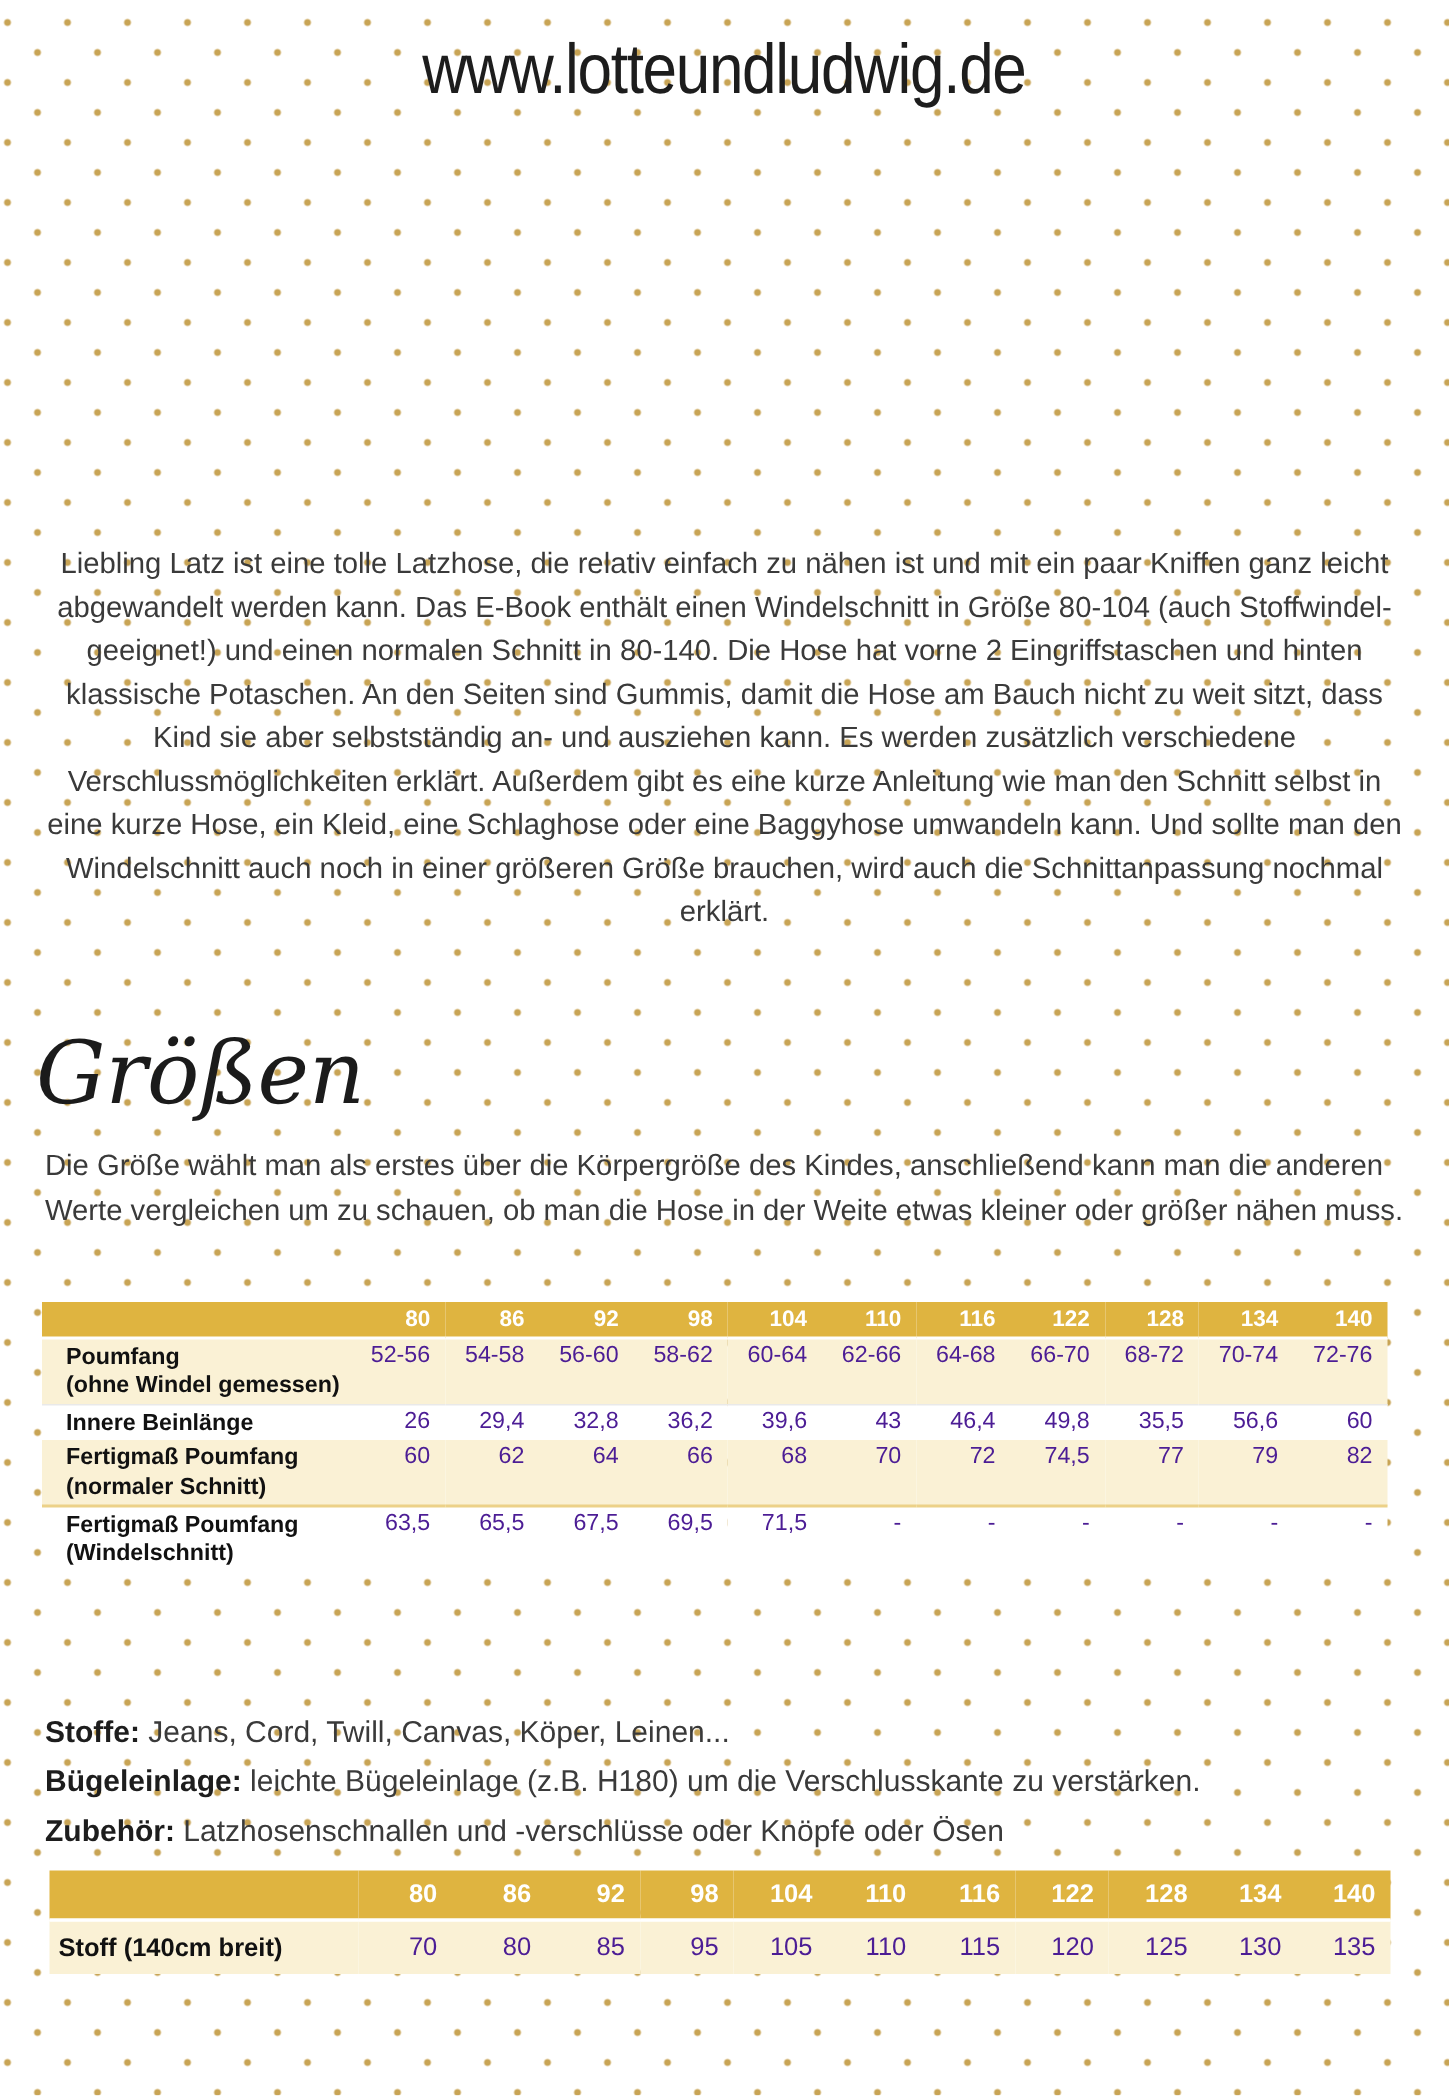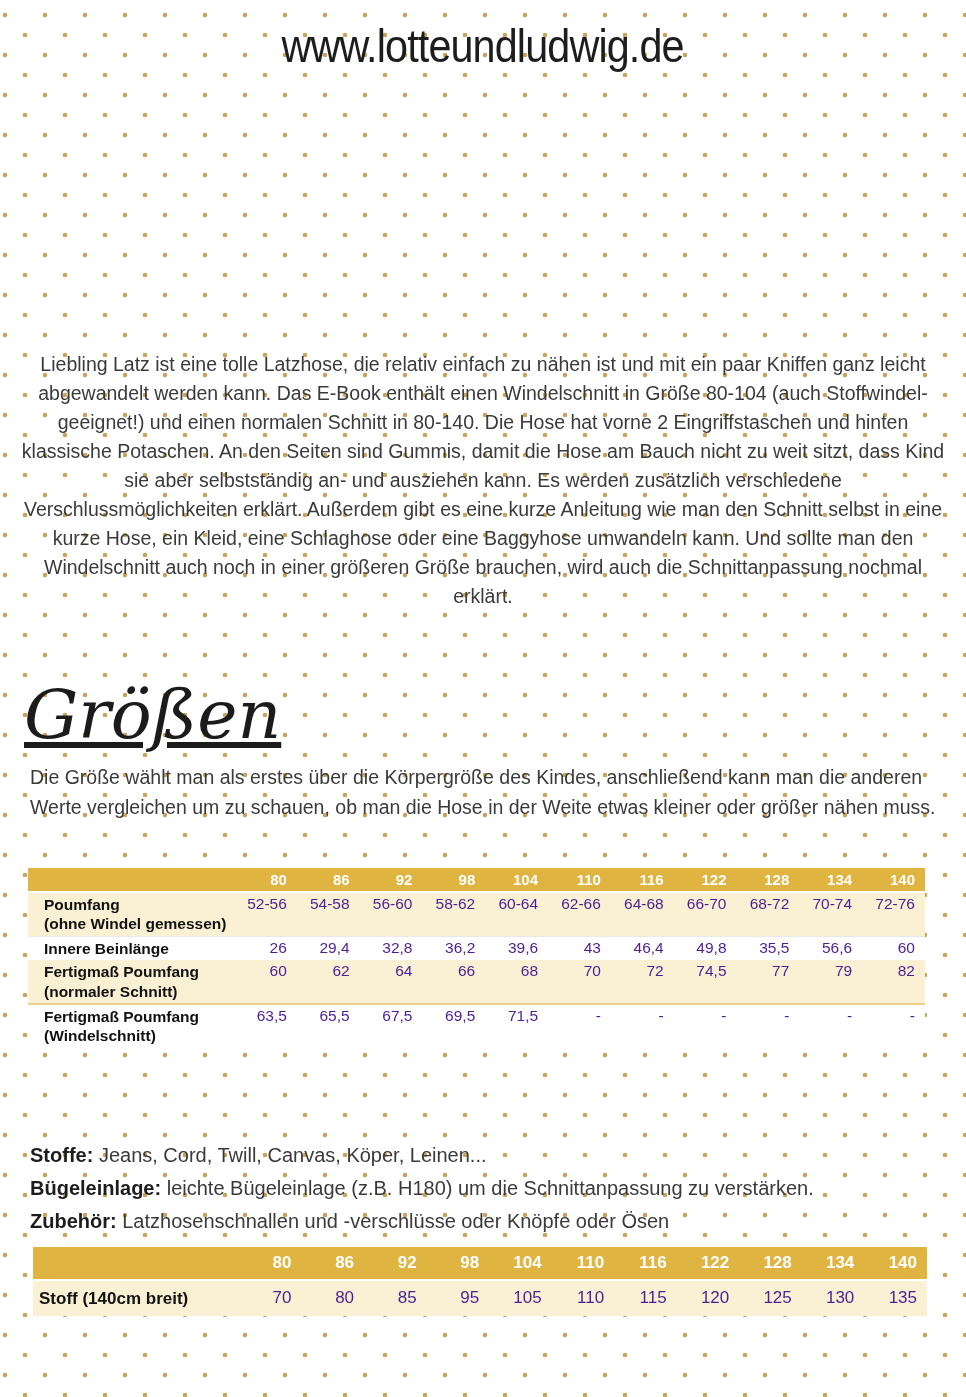--- a/index.html
+++ b/index.html
@@ -32,36 +32,35 @@
   }
   .site-header .condensed {
     display:inline-block;
     transform:scaleX(0.88);
     letter-spacing:-1px;
   }
 
   
   .intro {
     position:absolute; top:350px; left:16px; right:16px;
-    margin:0;
+    margin:12px;
     text-align:center;
     font-size:19.5px; line-height:29px;
     font-weight:300; color:#3a3a3a;
   }
 
   
   .script-heading {
     position:absolute; left:24px;
     margin:0;
     font-family:cursive, "DejaVu Serif", serif;
     font-style:italic;
-    font-size:68px; line-height:70px;
+    font-size:58px; line-height:70px;
     font-weight:normal;
     color:#1b1b1b;
-    text-decoration:underline;
   }
   #sizes-heading { top:680px; }
   #material-heading { top:1055px; }
 
   .sizes-desc {
     position:absolute; top:762px; left:30px; width:912px;
     margin:0;
     font-size:19.5px; line-height:30px;
     font-weight:300; color:#3a3a3a;
     text-align:left;
@@ -241,21 +240,21 @@
           <td>-</td>
           <td>-</td>
           <td>-</td>
         </tr>
       </tbody>
     </table>
 
 
   <div class="material-items">
     <p><span class="item-label">Stoffe:</span><span> Jeans, Cord, Twill, Canvas, Köper, Leinen...</span></p>
-    <p><span class="item-label">Bügeleinlage:</span><span>  leichte Bügeleinlage (z.B. H180) um die Schnittanpassung zu verstärken.</span></p>
+    <p><span class="item-label">Bügeleinlage:</span><span>  leichte Bügeleinlage (z.B. H180) um die Verschlusskante zu verstärken.</span></p>
     <p><span class="item-label">Zubehör:</span><span> Latzhosenschnallen und -verschlüsse oder Knöpfe oder Ösen</span></p>
   </div>
 
   <table id="material-table" class="data-table">
       <colgroup>
         <col class="label-col">
         <col>
         <col>
         <col>
         <col>

